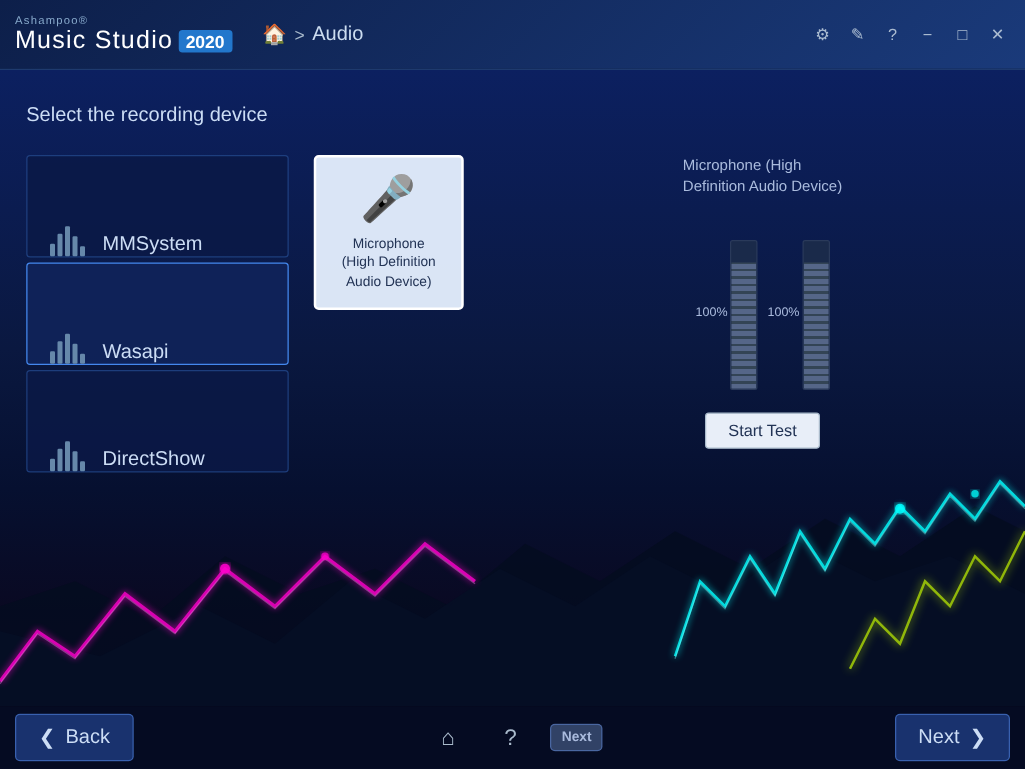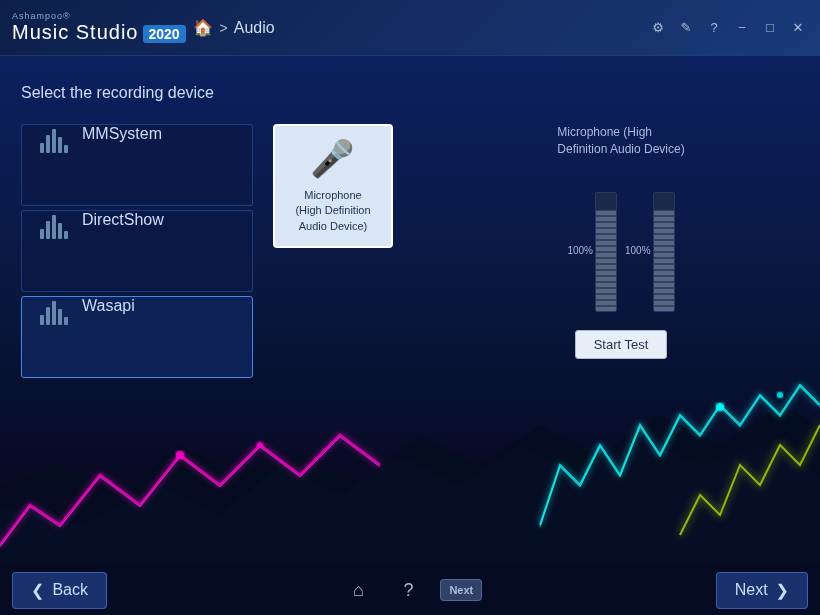--- a/index.html
+++ b/index.html
@@ -19,21 +19,21 @@
       display: flex;
       align-items: center;
       padding: 0 12px;
       border-bottom: 1px solid #1e3a6e;
       position: relative;
       z-index: 10;
     }
     #app-logo {
       display: flex;
       flex-direction: column;
-      margin-right: 8px;
+      margin-right: 24px;
     }
     #app-logo .ashampoo-text {
       font-size: 9px;
       color: #88aacc;
       letter-spacing: 1px;
     }
     #app-logo .app-name {
       display: flex;
       align-items: baseline;
       gap: 4px;
@@ -140,27 +140,27 @@
     }
 
     
     #device-list {
       display: flex;
       flex-direction: column;
       gap: 4px;
     }
 
     .device-card {
-      width: 232px;
+      width: 210px;
       height: 82px;
       background: rgba(10, 25, 70, 0.85);
       border: 1px solid rgba(50, 100, 180, 0.5);
       border-radius: 3px;
       display: flex;
-      align-items: flex-start;
+      align-items: flex-end;
       gap: 14px;
       padding: 0 18px;
       cursor: pointer;
       transition: background 0.15s;
     }
     .device-card.selected {
       border-color: #4488ee;
       background: rgba(15, 35, 90, 0.9);
     }
     .device-label {
@@ -432,40 +432,40 @@
           <div class="audio-bars">
             <span style="height:10px"></span>
             <span style="height:18px"></span>
             <span style="height:24px"></span>
             <span style="height:16px"></span>
             <span style="height:8px"></span>
           </div>
           <span class="device-label">MMSystem</span>
         </div>
 
+        <div class="device-card selected">
+          <div class="audio-bars">
+            <span style="height:10px"></span>
+            <span style="height:18px"></span>
+            <span style="height:24px"></span>
+            <span style="height:16px"></span>
+            <span style="height:8px"></span>
+          </div>
+          <span class="device-label">Wasapi</span>
+        </div>
+
         <div class="device-card">
           <div class="audio-bars">
             <span style="height:10px"></span>
             <span style="height:18px"></span>
             <span style="height:24px"></span>
             <span style="height:16px"></span>
             <span style="height:8px"></span>
           </div>
           <span class="device-label">DirectShow</span>
-        </div>
-
-        <div class="device-card selected">
-          <div class="audio-bars">
-            <span style="height:10px"></span>
-            <span style="height:18px"></span>
-            <span style="height:24px"></span>
-            <span style="height:16px"></span>
-            <span style="height:8px"></span>
-          </div>
-          <span class="device-label">Wasapi</span>
         </div>
 
       </div>
 
       <div id="selected-device">
         <span class="mic-icon">🎤</span>
         <span class="mic-label">Microphone<br>(High Definition<br>Audio Device)</span>
       </div>
 
       <div id="level-panel">

